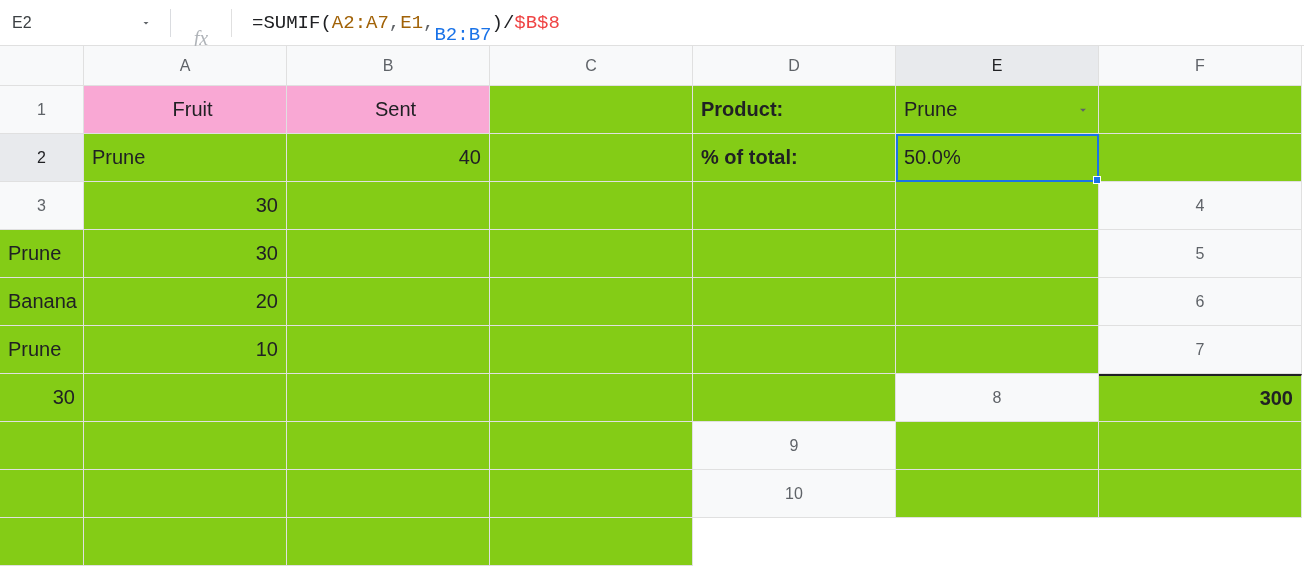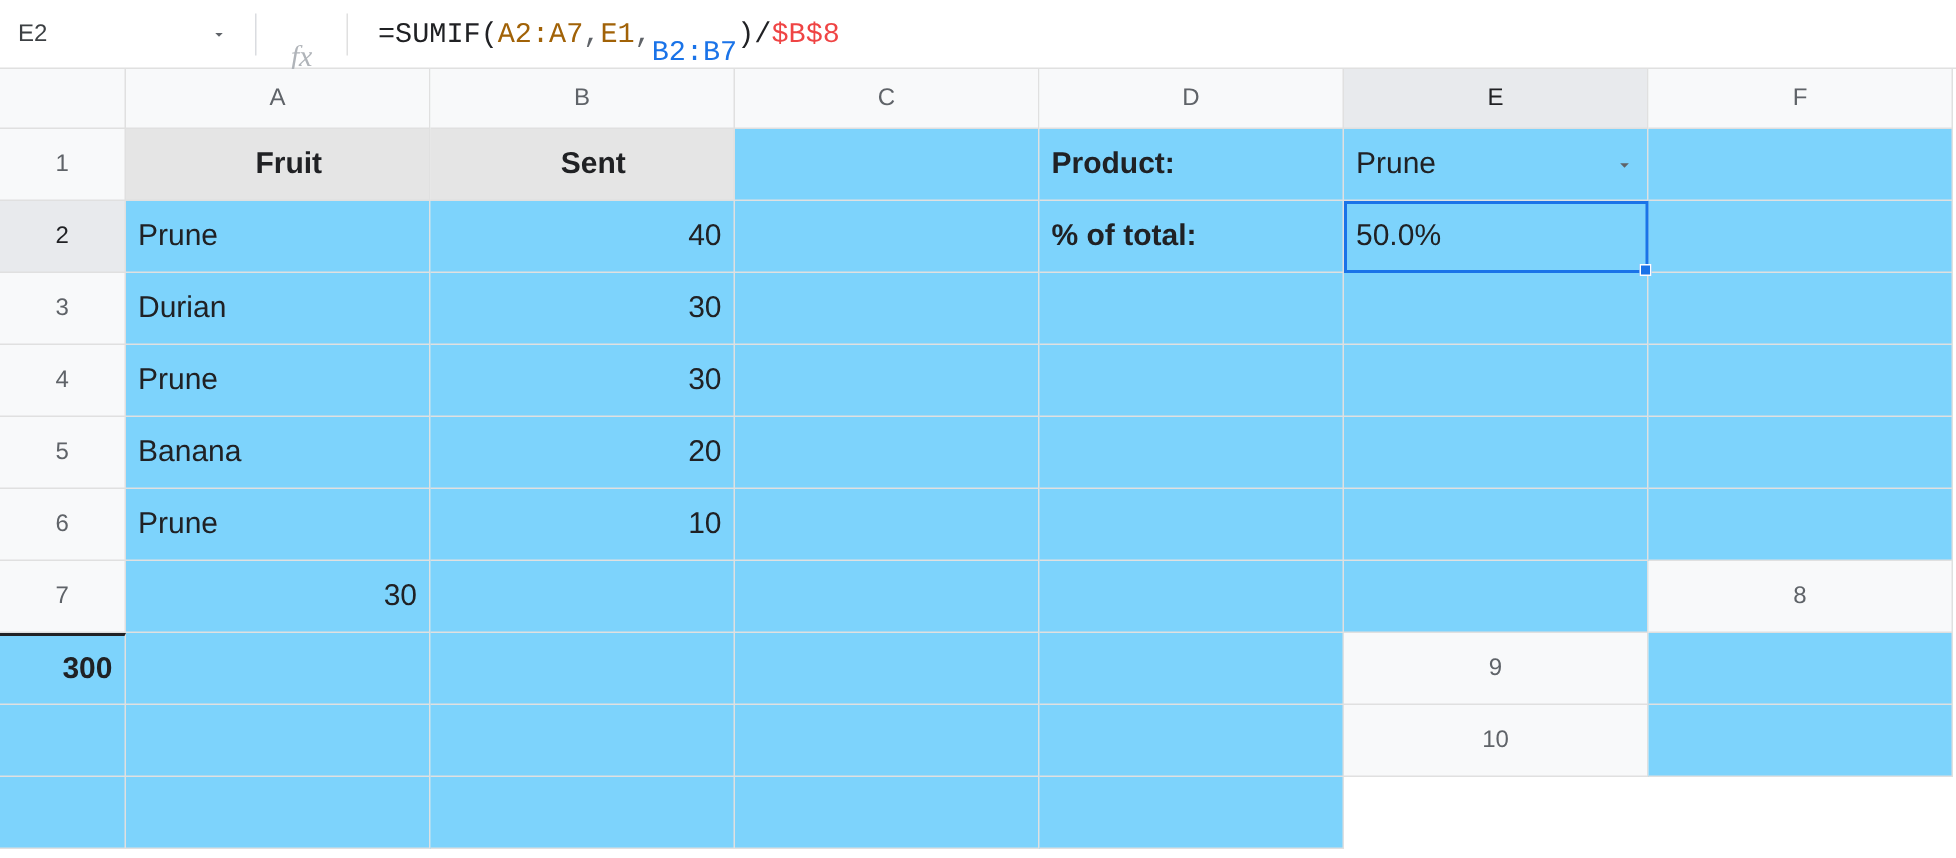--- a/index.html
+++ b/index.html
@@ -113,25 +113,25 @@
   }
   .row-header.active { background: #e8eaed; color: #202124; }
   .cell {
     border-right: 1px solid #e0e0e0;
     border-bottom: 1px solid #e0e0e0;
     display: flex;
     align-items: center;
     padding: 0 8px;
     font-size: 20px;
     height: 48px;
-    background: #7dd3fc;
+    background: #84cc16;
   }
   .hdr-cell {
-    background: #e5e5e5;
-    font-weight: bold;
+    background: #f9a8d4;
+    font-weight: normal;
     justify-content: center;
     padding-left: 23px;
   }
   .right { justify-content: flex-end; }
   .bold { font-weight: bold; }
   .border-top-thick { border-top: 2px solid #202124; }
   .dropdown-cell {
     justify-content: space-between;
   }
   .dropdown-cell .dd-icon { display: flex; align-items: center; }
@@ -198,21 +198,20 @@
 
   <div class="row-header active">2</div>
   <div class="cell">Prune</div>
   <div class="cell right">40</div>
   <div class="cell"></div>
   <div class="cell bold">% of total:</div>
   <div class="cell">50.0%</div>
   <div class="cell"></div>
 
   <div class="row-header">3</div>
-  <div class="cell">Durian</div>
   <div class="cell right">30</div>
   <div class="cell"></div>
   <div class="cell"></div>
   <div class="cell"></div>
   <div class="cell"></div>
 
   <div class="row-header">4</div>
   <div class="cell">Prune</div>
   <div class="cell right">30</div>
   <div class="cell"></div>

